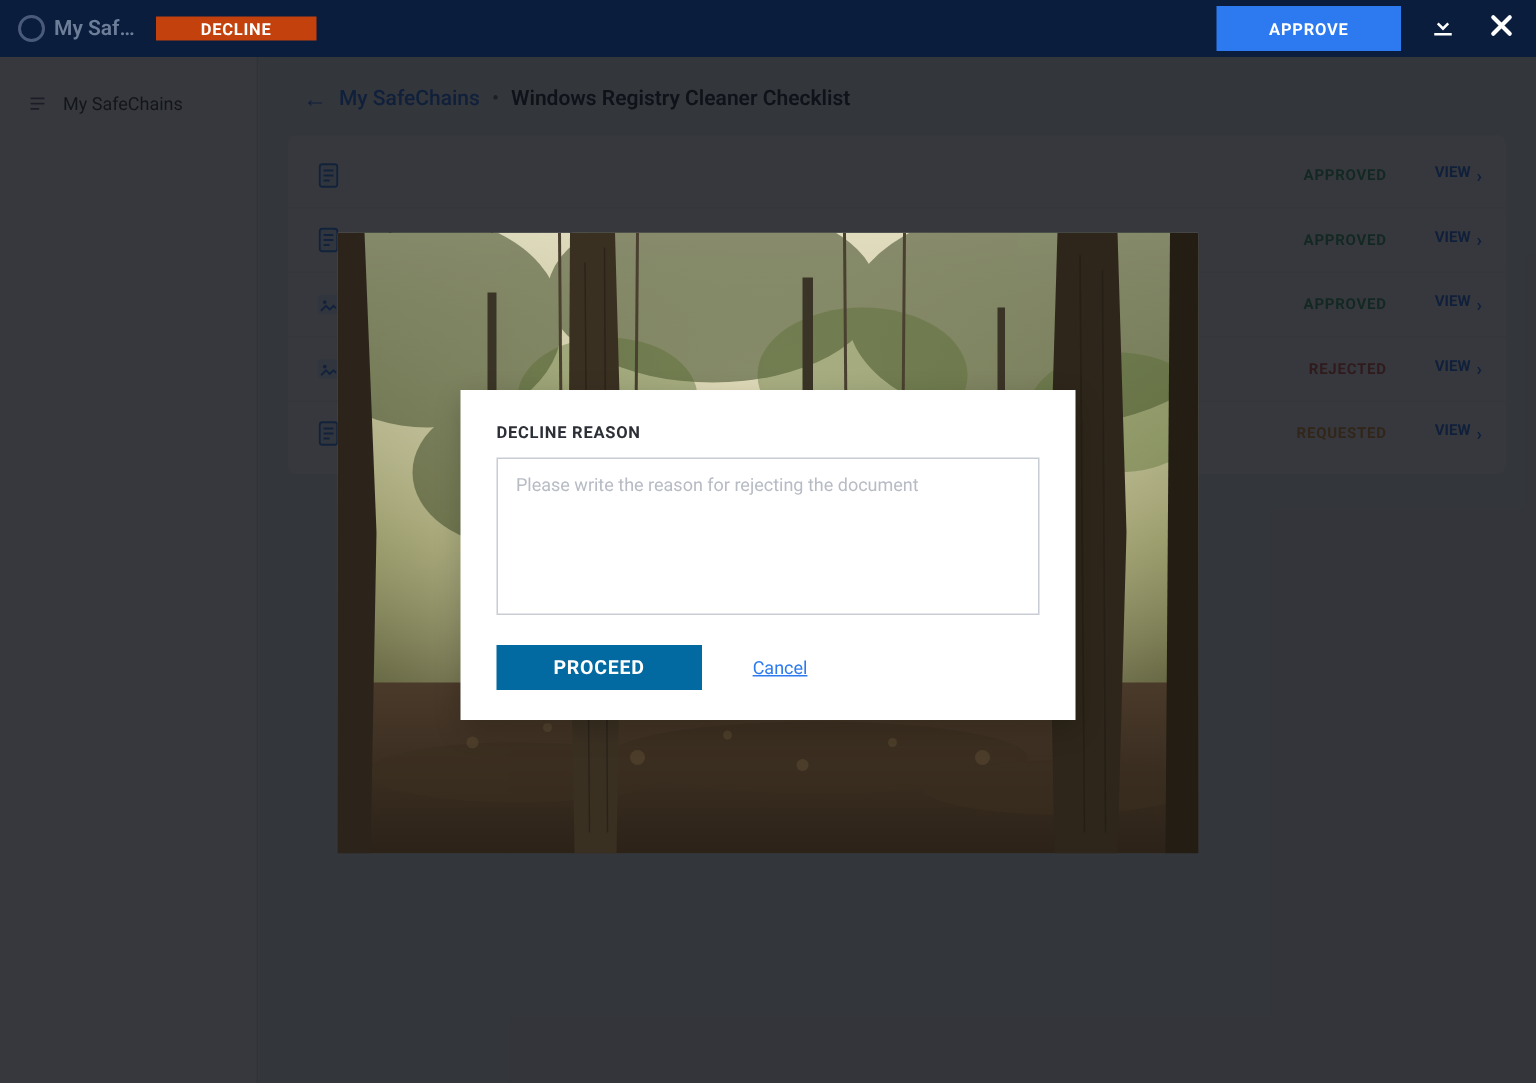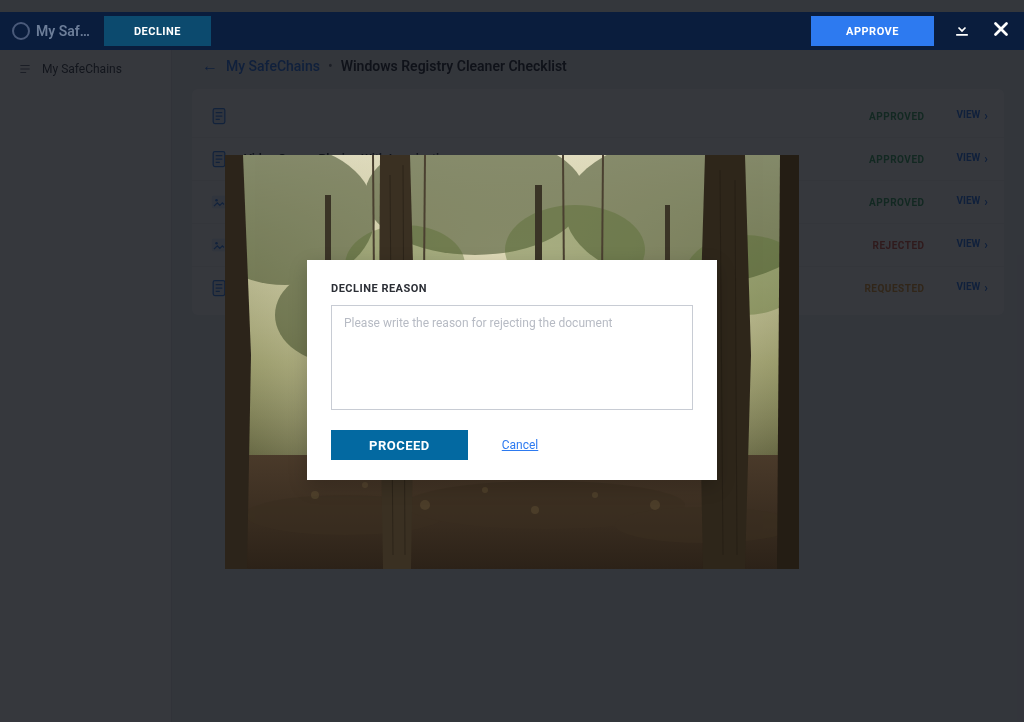--- a/index.html
+++ b/index.html
@@ -1,29 +1,29 @@
 <!DOCTYPE html>
 <html><head>
 <meta charset="utf-8">
 <style>
 * { margin: 0; padding: 0; box-sizing: border-box; font-family: -apple-system, BlinkMacSystemFont, "Segoe UI", Roboto, Arial, sans-serif; }
 body { width: 1024px; height: 722px; overflow: hidden; background: #f5f6f8; position: relative; }
 
 
 .header {
-  position: absolute; top: 12px; left: 0; right: 0;
+  position: absolute; top: 0; left: 0; right: 0;
   height: 38px; background: #0a1d3d; display: flex; align-items: center;
   padding: 0 12px;
 }
 .logo-group { display: flex; align-items: center; gap: 6px; color: #7a8aa5; }
 .logo-circle { width: 18px; height: 18px; border: 2px solid #4a5a7a; border-radius: 50%; display:inline-flex; align-items:center; justify-content:center;}
 .logo-text { font-size: 14px; font-weight: 600; color:#6d7e99;}
 .btn-decline {
-  margin-left: 14px; background: #0c4a6e; color: #fff; border: none;
-  height: 30px; padding: 0 30px; font-size: 11px; font-weight: 700; letter-spacing: 0.5px;
+  margin-left: 14px; background: #c2410c; color: #fff; border: none;
+  height: 16px; padding: 0 30px; font-size: 11px; font-weight: 700; letter-spacing: 0.5px;
   cursor: pointer;
 }
 .header-right { margin-left: auto; display: flex; align-items: center; gap: 18px; }
 .btn-approve {
   background: #2d7af0; color: #fff; border: none; height: 30px;
   padding: 0 35px; font-size: 11px; font-weight: 700; letter-spacing: 0.5px; cursor: pointer;
 }
 .icon-svg { width: 20px; height: 20px; fill: #fff; cursor: pointer; }
 .icon-svg.big { width: 22px; height: 22px; }
 

